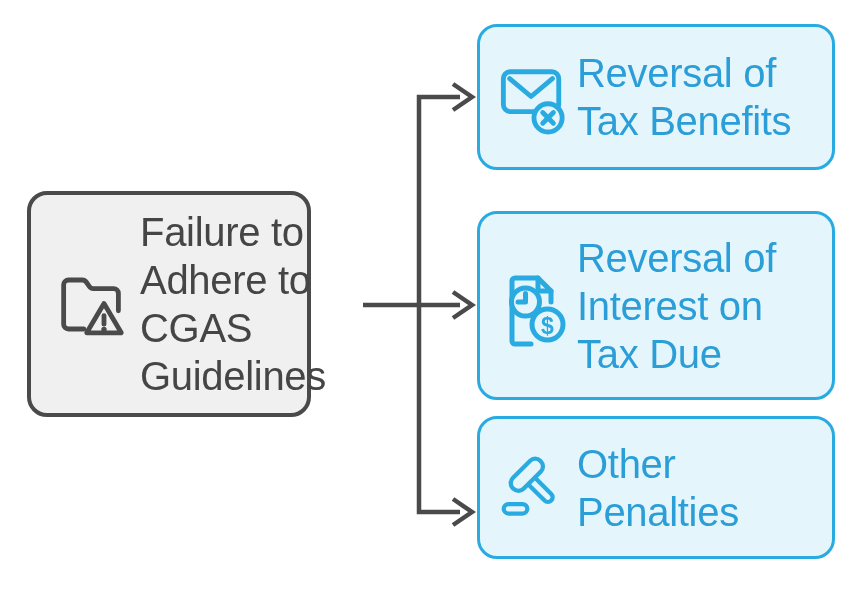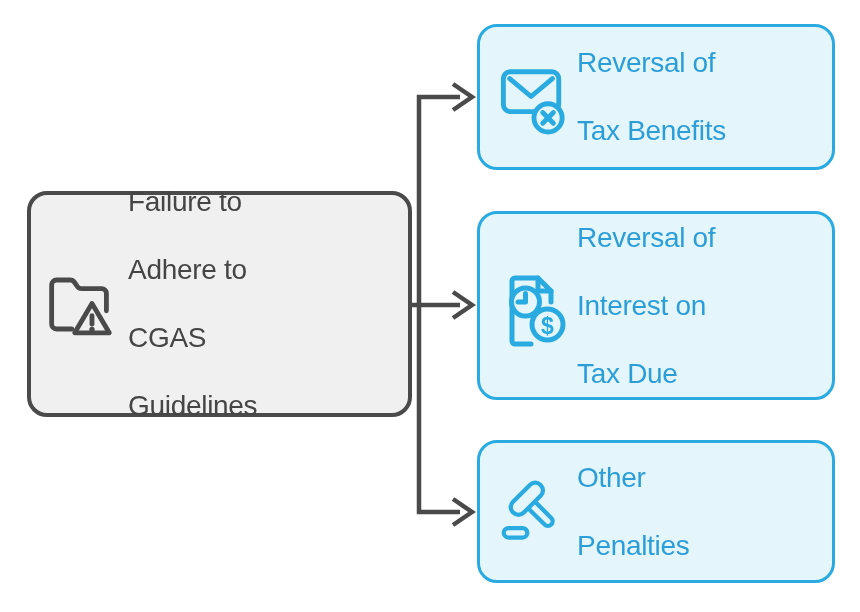--- a/index.html
+++ b/index.html
@@ -6,36 +6,36 @@
   .canvas{
     position:relative;width:860px;height:612px;background:#ffffff;
     font-family:"Liberation Sans",sans-serif;overflow:hidden;
   }
   .connectors{position:absolute;left:0;top:0;width:860px;height:612px;pointer-events:none;}
   .node{
     position:absolute;display:flex;align-items:center;box-sizing:border-box;
     border-radius:20px;
   }
   .node-root{
-    left:27px;top:191px;width:385px;height:226px;
+    left:27px;top:191px;width:284px;height:226px;
     background:#f0f0f0;border:4px solid #4a4a4a;
-    padding-left:12px;gap:12px;
+    padding-left:24px;gap:12px;
   }
   .node-branch{
     left:477px;width:358px;
     background:#e4f5fc;border:3.5px solid #29abe2;
     padding-left:19px;gap:10px;
   }
   .node-branch-1{top:24px;height:146px;}
   .node-branch-2{top:211px;height:189px;}
-  .node-branch-3{top:440px;height:143px;align-items:center;}
+  .node-branch-3{top:416px;height:143px;align-items:center;}
   .icon-wrap{flex:0 0 auto;width:73px;display:flex;align-items:center;justify-content:center;}
   .node-branch .icon-wrap{width:68px;}
   .label{
-    white-space:pre-line;font-size:28px;line-height:68px;letter-spacing:-0.3px;
+    white-space:pre-line;font-size:40px;line-height:48px;letter-spacing:-0.3px;
   }
   .label-root{color:#454545;}
   .label-branch{color:#2b9ed8;}
 </style>
 </head>
 <body>
 
 <div class="canvas">
 
   <svg class="connectors" viewBox="0 0 860 612" xmlns="http://www.w3.org/2000/svg">

